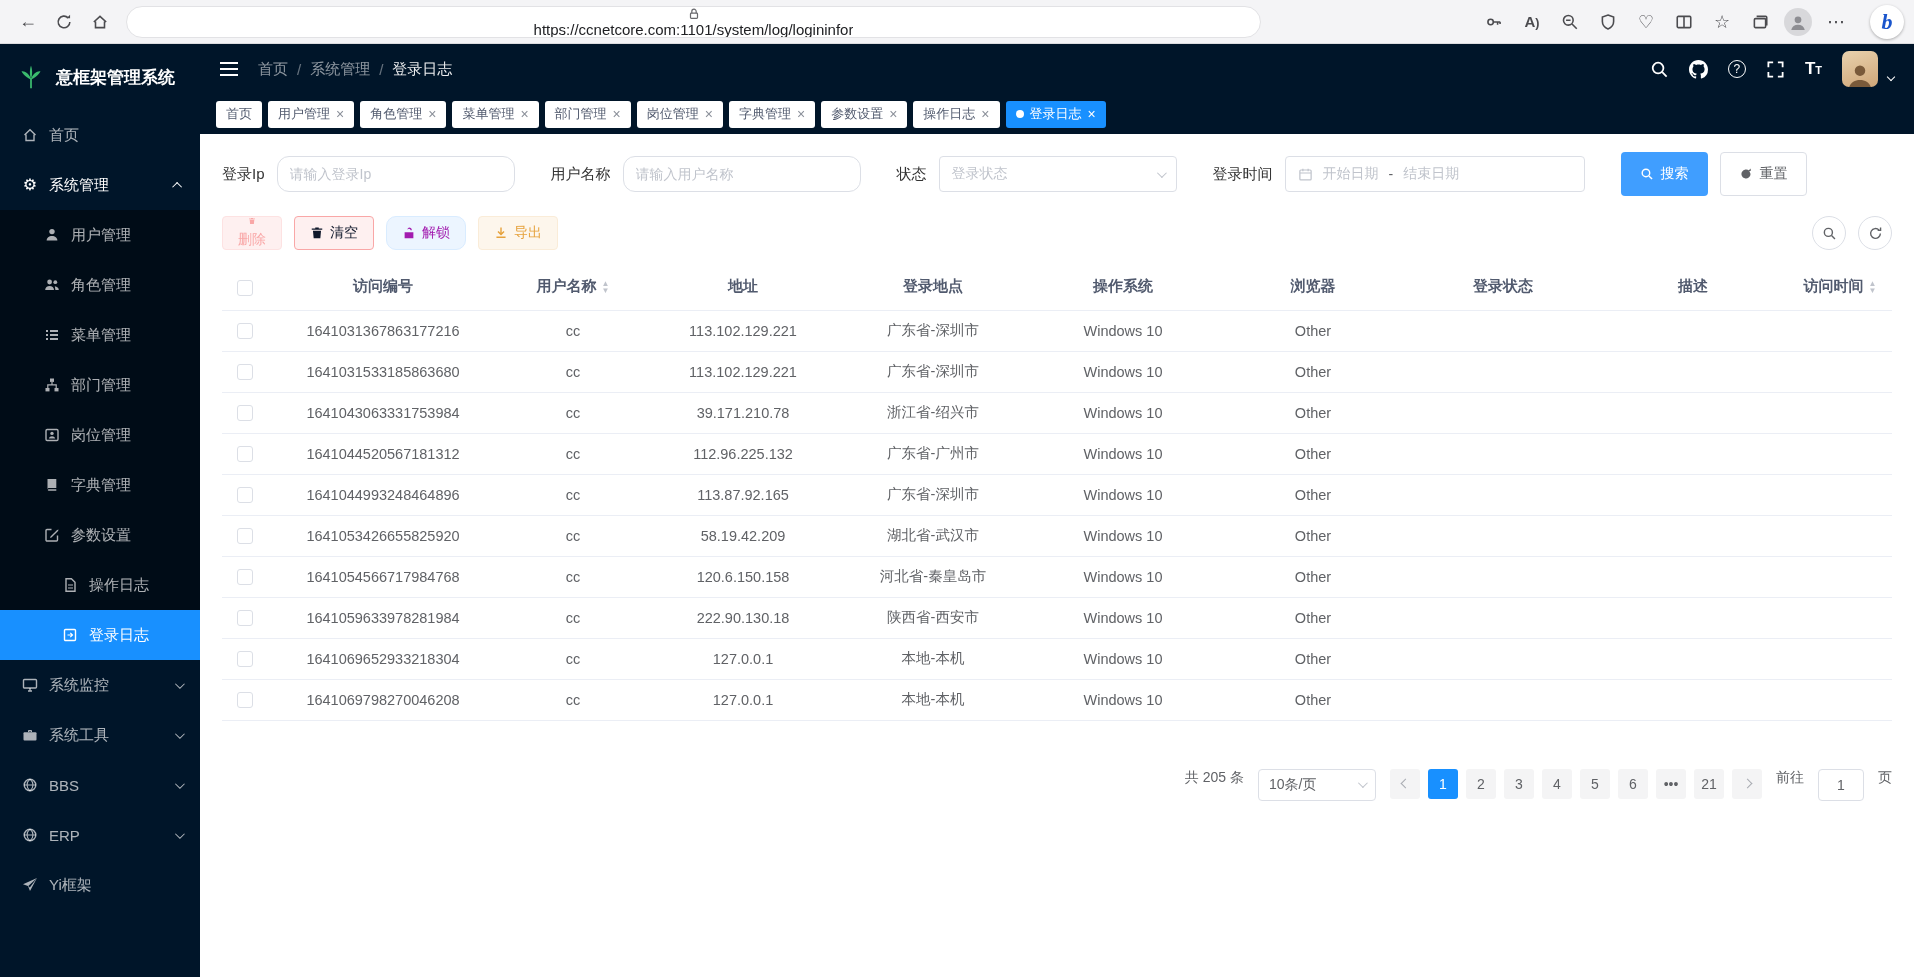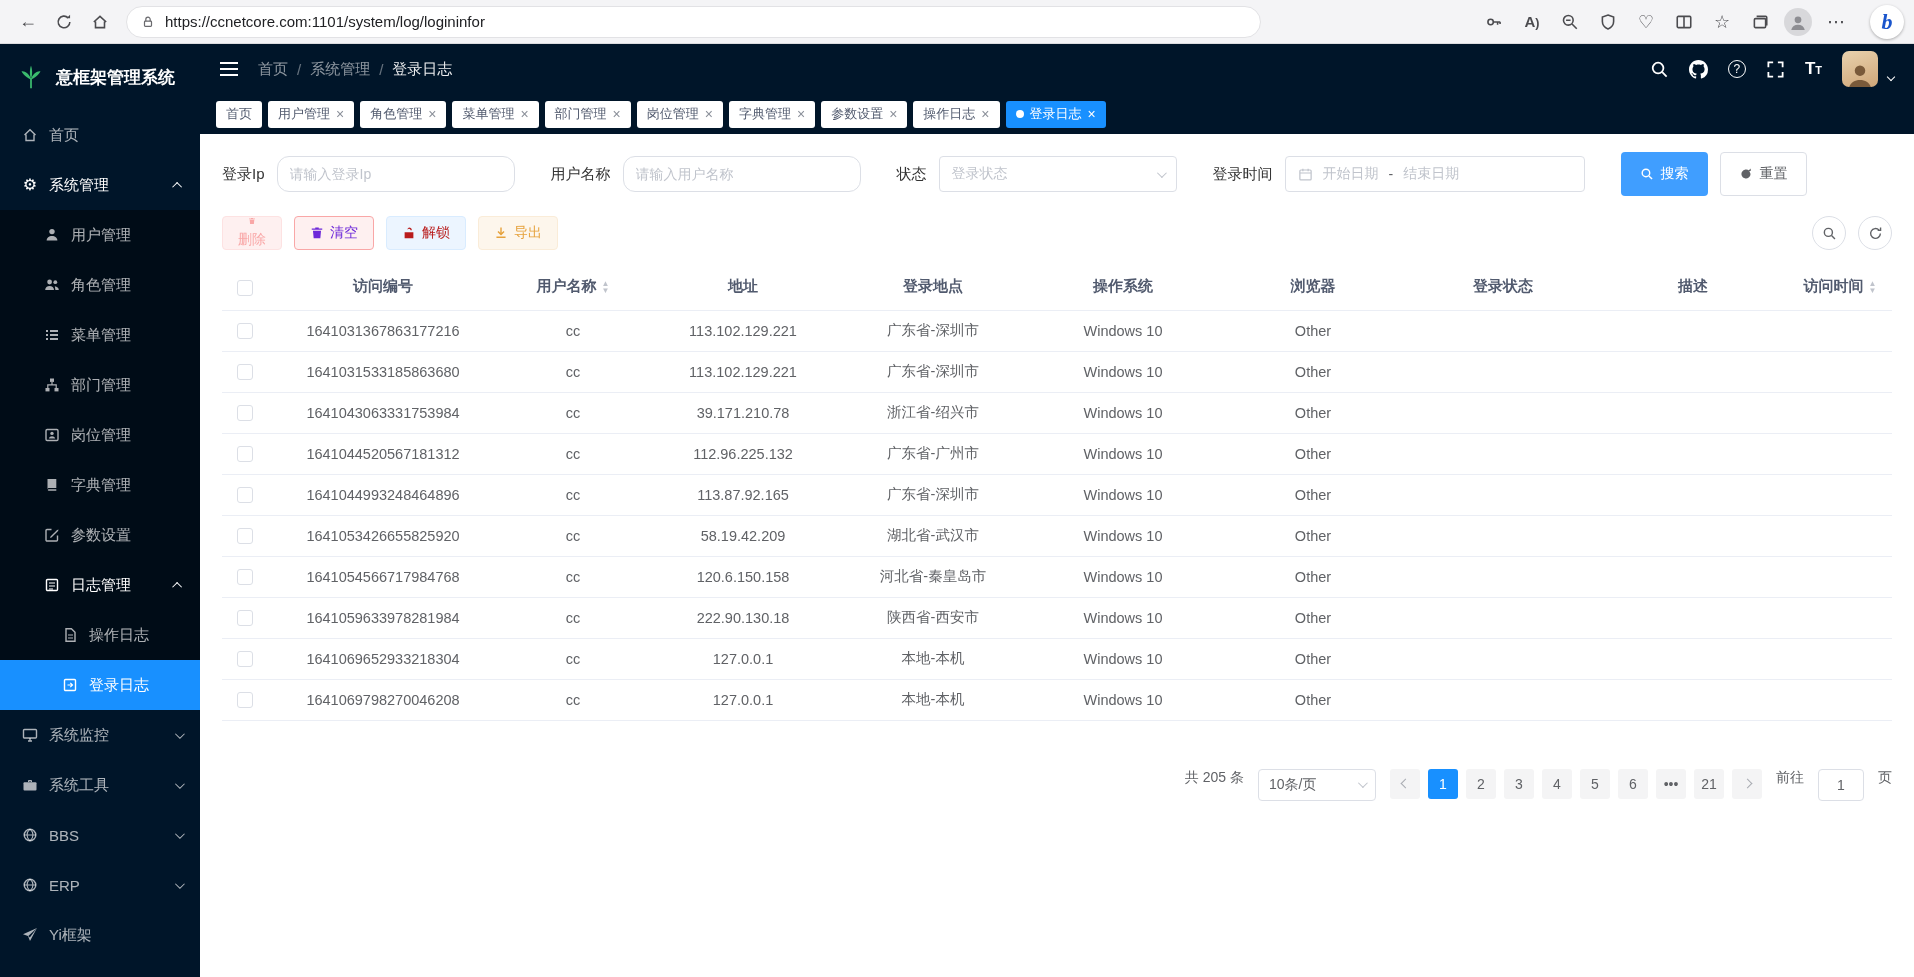--- a/index.html
+++ b/index.html
@@ -6,21 +6,21 @@
   html, body { width: 1914px; height: 977px; overflow: hidden; background: #fff;
     font-family: "Liberation Sans", "DejaVu Sans", sans-serif; }
 
   
   .browser-bar { height: 44px; background: #f4f4f6; border-bottom: 1px solid #dcdcdf;
     display: flex; align-items: center; padding: 0 10px; }
   .bicon { width: 36px; height: 34px; display: flex; align-items: center; justify-content: center;
     color: #4b4b4f; font-size: 18px; border-radius: 6px; flex: none; cursor: pointer; }
   .bicon svg { width: 18px; height: 18px; stroke: #4b4b4f; fill: none; stroke-width: 1.4; }
   .url-pill { width: 1135px; height: 32px; background: #fff; border: 1px solid #e2e2e5;
-    border-radius: 16px; display: flex; align-items: center; gap: 10px; padding: 0 14px; margin: 0 8px; }
+    border-radius: 16px; display: flex; align-items: center; padding: 0 14px; margin: 0 8px; flex-direction: column; }
   .url-pill svg { width: 14px; height: 14px; stroke: #6a6a6e; fill: none; stroke-width: 1.4; flex: none; }
   .url-text { font-size: 15px; color: #202124; white-space: nowrap; overflow: hidden; }
   .browser-right { margin-left: auto; display: flex; align-items: center; gap: 2px; }
   .bicon .ra { font-size: 15px; font-weight: bold; }
   .avatar-browser { width: 28px; height: 28px; border-radius: 50%; background: #d8d8db;
     display: flex; align-items: center; justify-content: center; overflow: hidden; }
   .avatar-browser svg { width: 18px; height: 18px; fill: #8d8d92; stroke: none; }
   .bing-circle { width: 34px; height: 34px; border-radius: 50%; background: #fff;
     box-shadow: 0 1px 3px rgba(0,0,0,.3); display: flex; align-items: center; justify-content: center;
     margin-left: 14px; }
@@ -116,22 +116,22 @@
   .btn-primary svg { stroke: #fff; fill: none; stroke-width: 1.6; }
   .btn-plain { background: #fff; border-color: #dcdfe6; color: #606266; }
   .btn-plain svg { stroke: #606266; fill: #606266; stroke-width: 0; }
 
   .toolbar { display: flex; align-items: center; margin-top: 20px; }
   .tbtn { height: 34px; border-radius: 4px; display: inline-flex; align-items: center; gap: 6px;
     padding: 0 15px; font-size: 14px; margin-right: 12px; border: 1px solid; cursor: pointer;
     font-family: inherit; }
   .tbtn svg { width: 14px; height: 14px; fill: currentColor; }
   .tbtn-delete { background: #fef0f0; border-color: #fde2e2; color: #f9a7a7; cursor: not-allowed; flex-direction: column; }
-  .tbtn-clear  { background: #fef0f0; border-color: #f9a7a7; color: #6d28d9; }
-  .tbtn-unlock { background: #ecf5ff; border-color: #d9ecff; color: #b91c1c; cursor: not-allowed; }
+  .tbtn-clear  { background: #fef0f0; border-color: #f9a7a7; color: #0f172a; }
+  .tbtn-unlock { background: #ecf5ff; border-color: #d9ecff; color: #a21caf; cursor: not-allowed; border-radius: 10px; }
   .tbtn-export { background: #fdf6ec; border-color: #faecd8; color: #e6a23c; }
   .toolbar-right { margin-left: auto; display: flex; gap: 12px; }
   .round-btn { width: 34px; height: 34px; border-radius: 50%; border: 1px solid #dcdfe6;
     background: #fff; display: flex; align-items: center; justify-content: center; cursor: pointer; }
   .round-btn svg { width: 15px; height: 15px; stroke: #606266; fill: none; stroke-width: 1.5; }
 
   
   table { width: 100%; border-collapse: collapse; table-layout: fixed; margin-top: 14px; }
   th { height: 46px; font-size: 15px; font-weight: bold; color: #515a6e;
     border-bottom: 1px solid #ebeef5; text-align: center; white-space: nowrap; }
@@ -311,28 +311,20 @@
             </svg>
           <span>字典管理</span>
         </div>
         <div class="menu-item">
           <svg class="mi stroke" viewBox="0 0 16 16">
               <path d="M13.5 8.5V13a1 1 0 0 1-1 1H3a1 1 0 0 1-1-1V3.5a1 1 0 0 1 1-1h4.5"></path>
               <path d="M6.5 9.5l6.6-6.6 1.4-.4-.4 1.4-6.6 6.6-1.4.4z" fill="currentColor" stroke="none"></path>
             </svg>
           <span>参数设置</span>
         </div>
-        <div class="menu-item white">
-          <svg class="mi stroke" viewBox="0 0 16 16">
-              <rect x="2.5" y="2.5" width="11" height="11" rx="1"></rect>
-              <path d="M5 6h6M5 9h6M5 12h4" stroke-width="1.2"></path>
-            </svg>
-          <span>日志管理</span>
-          <span class="chev up"></span>
-        </div>
         <div class="menu-item level3">
           <svg class="mi stroke" viewBox="0 0 16 16">
               <path d="M4 1.8h5.4L13 5.3v9H4z"></path>
               <path d="M6 8h5M6 11h5" stroke-width="1.2"></path>
             </svg>
           <span>操作日志</span>
         </div>
         <div class="menu-item level3 selected">
           <svg class="mi stroke" viewBox="0 0 16 16">
               <rect x="2.5" y="2.5" width="11" height="11" rx="1"></rect>

